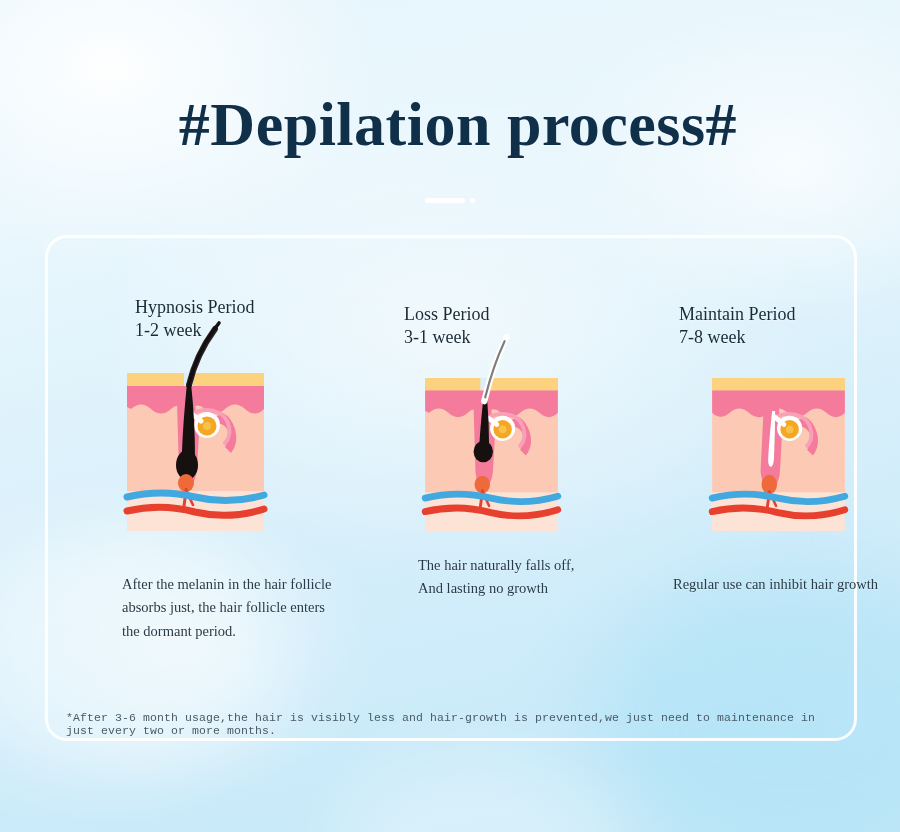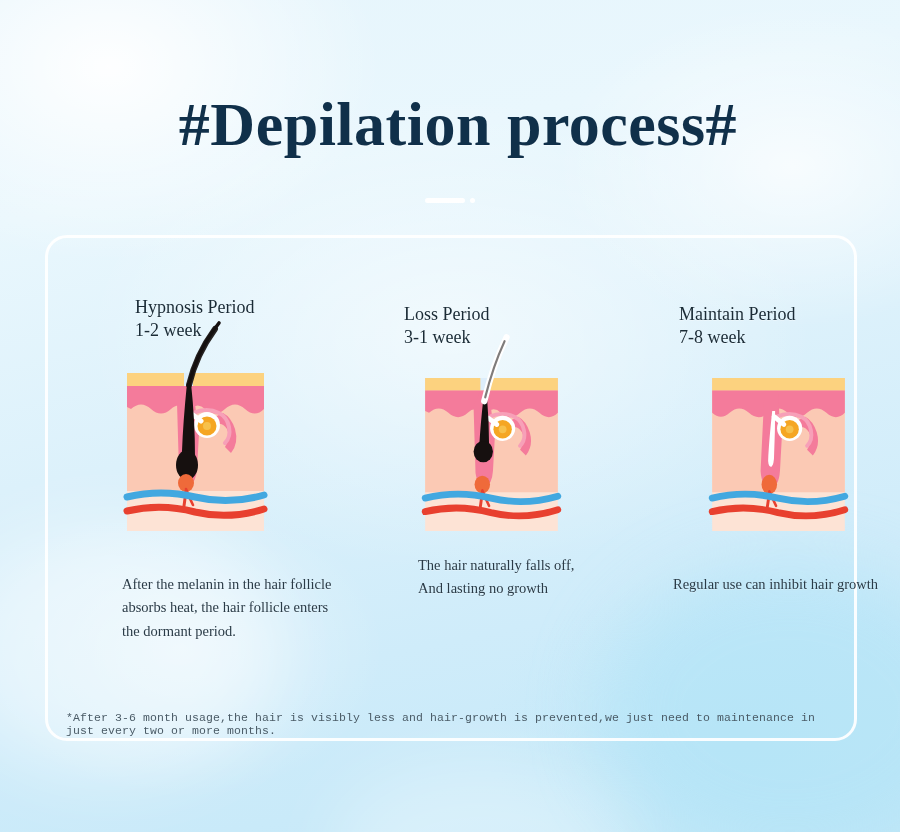--- a/index.html
+++ b/index.html
@@ -182,21 +182,21 @@
         <ellipse cx="59" cy="110" rx="8" ry="9" fill="#ef6a3a"></ellipse>
         <path d="M59,118 L57,133" stroke="#e8402f" stroke-width="3" stroke-linecap="round"></path>
         <path d="M59,116 Q63,126 66,132" fill="none" stroke="#e8402f" stroke-width="2.6" stroke-linecap="round"></path>
 
         <path d="M0,124 Q34,116 68,124 Q102,132 137,122" fill="none" stroke="#42a8e0" stroke-width="7" stroke-linecap="round"></path>
         <path d="M0,138 Q34,130 68,139 Q102,147 137,136" fill="none" stroke="#e8402f" stroke-width="7" stroke-linecap="round"></path>
       </svg>
     </div>
 
     <div class="panel-caption">After the melanin in the hair follicle
-absorbs heat, the hair follicle enters
+absorbs just, the hair follicle enters
 the dormant period.</div>
   </div>
 
   <div class="panel" id="panel-1">
     <div class="panel-heading">Loss Period
 3-1 week</div>
 
     <div class="panel-figure">
       <svg viewBox="0 0 137 158">
         <rect x="0" y="0" width="137" height="158" fill="#fde3d5"></rect>

